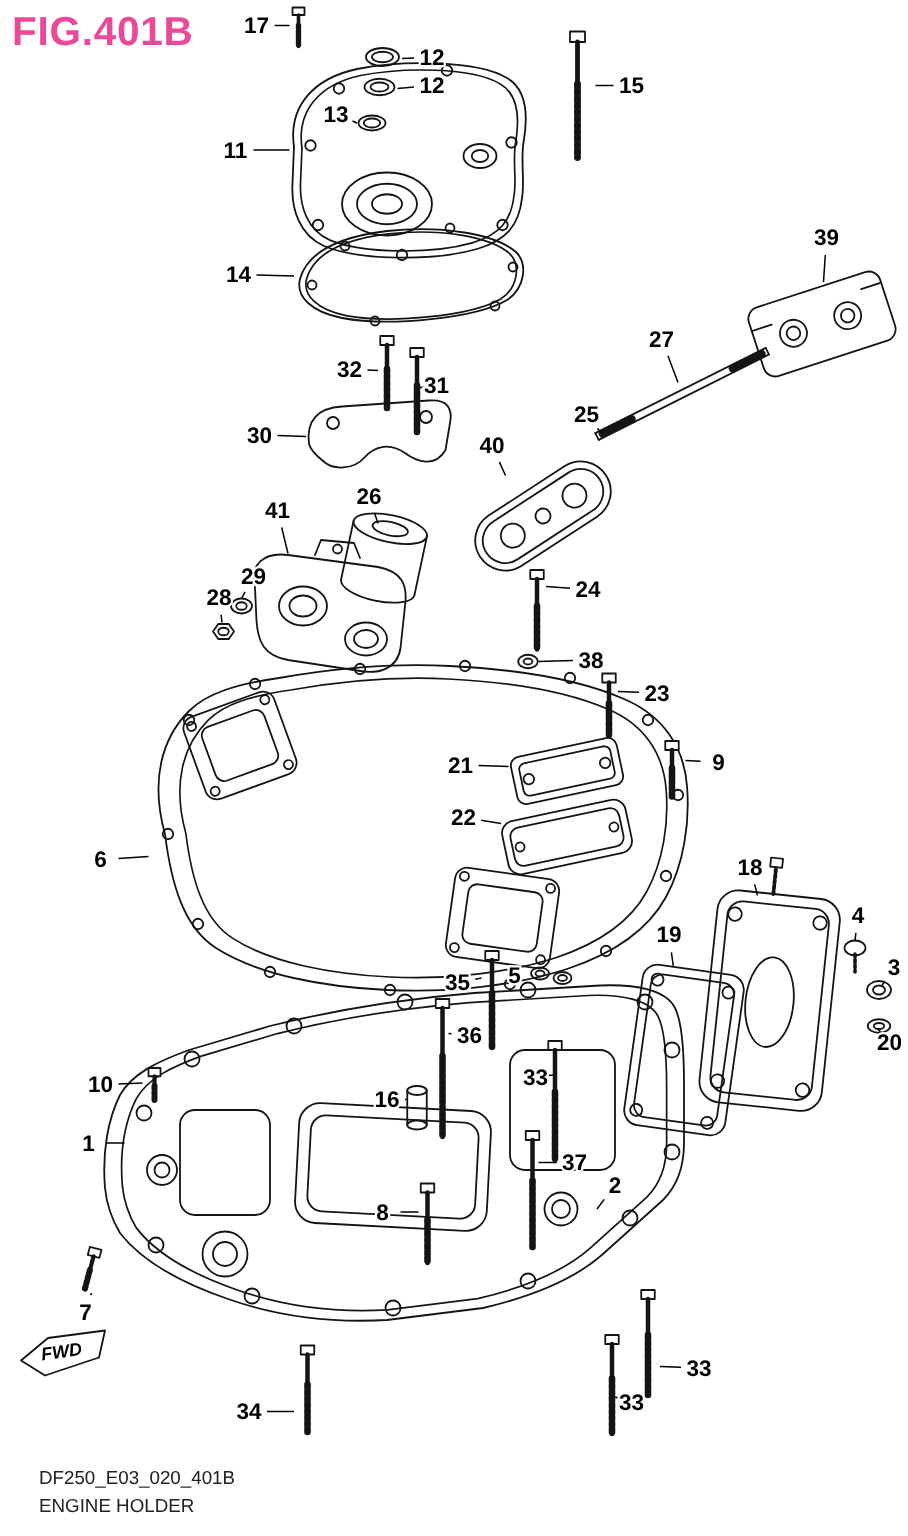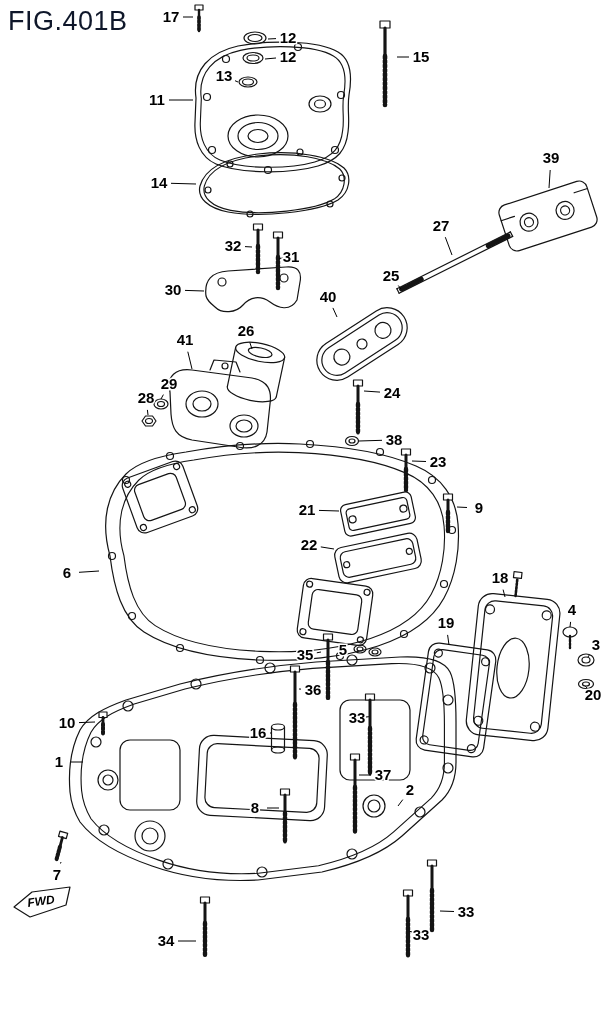--- a/index.html
+++ b/index.html
@@ -1,19 +1,19 @@
 <!DOCTYPE html>
 <html><head>
 <meta charset="utf-8">
 <style>
   html,body{margin:0;padding:0;background:#fff;}
   #page{position:relative;width:605px;height:1024px;background:#fff;overflow:hidden;
         font-family:"Liberation Sans",sans-serif;}
-  #fig-title{position:absolute;left:8px;top:6px;font-size:27px;font-weight:normal;
-             letter-spacing:.5px;color:#0f172a;}
+  #fig-title{position:absolute;left:8px;top:6px;font-size:27px;font-weight:bold;
+             letter-spacing:.5px;color:#ec4899;}
   #footer{position:absolute;left:26px;top:976px;font-size:12.5px;color:#222;line-height:1.55;}
   svg{position:absolute;left:0;top:0;}
   .art *{stroke:#141414;fill:none;stroke-width:1.2;stroke-linejoin:round;stroke-linecap:round;}
   .callout{font:bold 15px "Liberation Sans",sans-serif;fill:#000;stroke:#fff;stroke-width:3px;
            paint-order:stroke;text-anchor:middle;}
   .leader{stroke:#000;stroke-width:1;fill:none;}
 </style>
 </head>
 <body>
 
@@ -429,13 +429,17 @@
         <text x="57" y="880" class="callout">7</text>
         <line x1="178.0" y1="941.0" x2="196" y2="941" class="leader"></line>
         <text x="166" y="946" class="callout">34</text>
         <line x1="454.0" y1="911.5" x2="440" y2="911" class="leader"></line>
         <text x="466" y="917" class="callout">33</text>
         <line x1="409.6" y1="931.2" x2="412" y2="932" class="leader"></line>
         <text x="421" y="940" class="callout">33</text>
       </g>
   </svg>
 
+  <div id="footer">
+    <div>DF250_E03_020_401B</div>
+    <div>ENGINE HOLDER</div>
+  </div>
 </div>
 
 </body></html>

